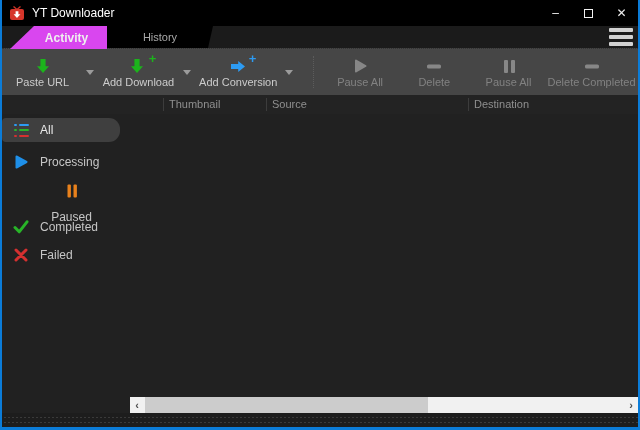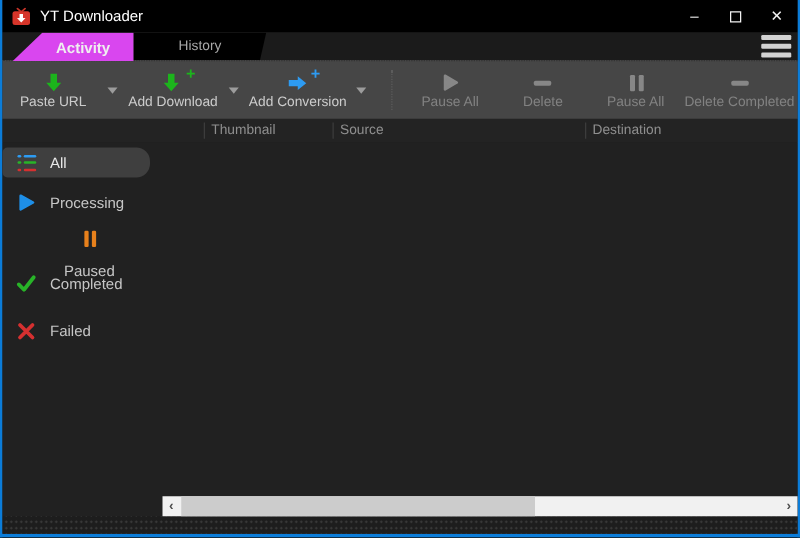--- a/index.html
+++ b/index.html
@@ -249,21 +249,21 @@
 
       <div class="side-item" style="top:101px;">
         <span class="s-icon">
           <svg width="16" height="16" viewBox="0 0 16 16">
               <path d="M2 8.5 L6.2 12.8 L14 2.8" fill="none" stroke="#28b428" stroke-width="3" stroke-linecap="round" stroke-linejoin="round"></path>
             </svg>
         </span>
         <span class="s-lbl">Completed</span>
       </div>
 
-      <div class="side-item" style="top:139px;">
+      <div class="side-item" style="top:129px;">
         <span class="s-icon">
           <svg width="16" height="16" viewBox="0 0 16 16">
               <path d="M3 3 L13 13 M13 3 L3 13" stroke="#d53030" stroke-width="3" stroke-linecap="round"></path>
             </svg>
         </span>
         <span class="s-lbl">Failed</span>
       </div>
 
     </div>
   </div>

